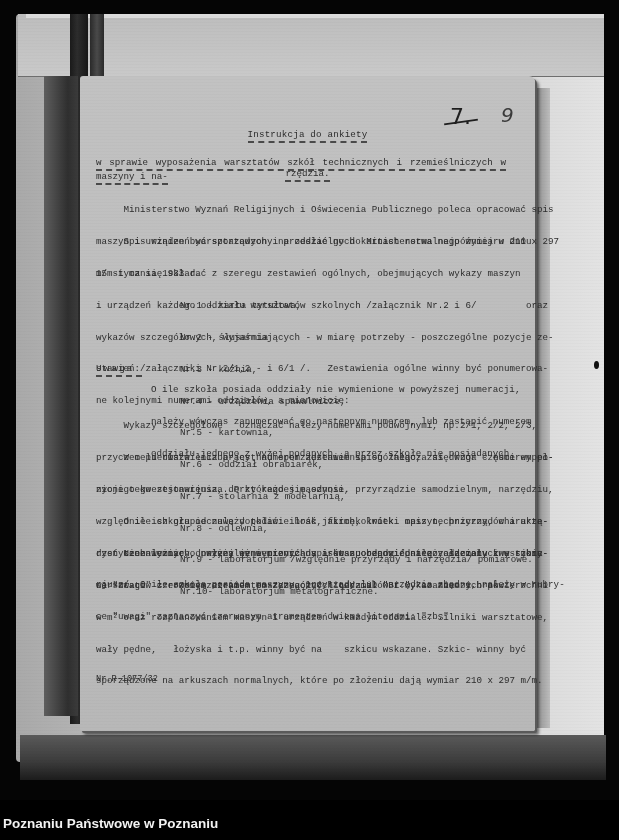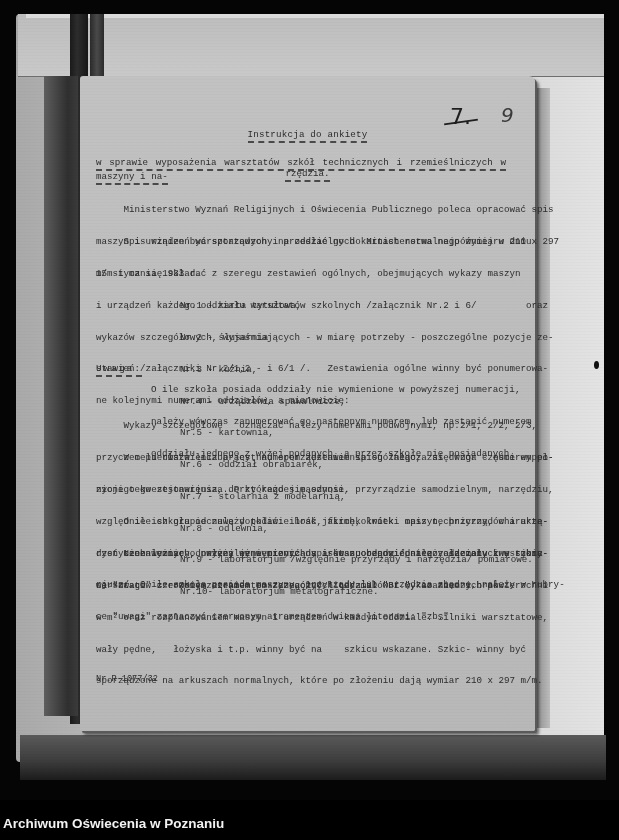--- a/index.html
+++ b/index.html
@@ -146,14 +146,14 @@
       <div>wały pędne,   łożyska i t.p. winny być na    szkicu wskazane. Szkic- winny być</div>
       <div>sporządzone na arkuszach normalnych, które po złożeniu dają wymiar 210 x 297 m/m.</div>
     </div>
 
     <div class="ref">Nr.R-1077/32</div>
   </div>
   <div class="grain"></div>
 </div>
 
 <div class="footer">
-  <div class="footer-text">Archiwum Oświecenia w Poznaniu</div>
+  <div class="footer-text">Poznaniu Państwowe w Poznaniu</div>
 </div>
 
 </body></html>

